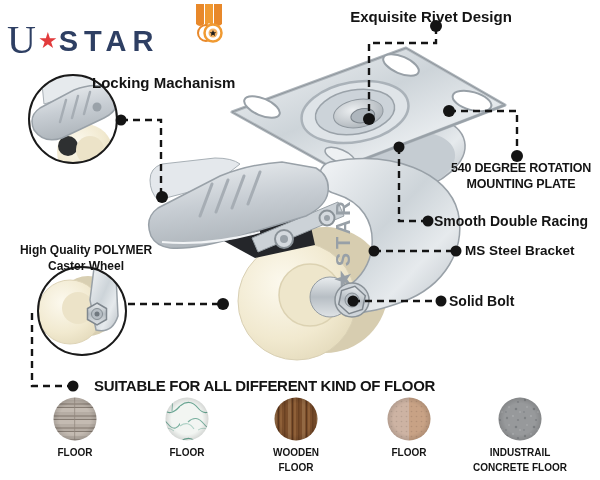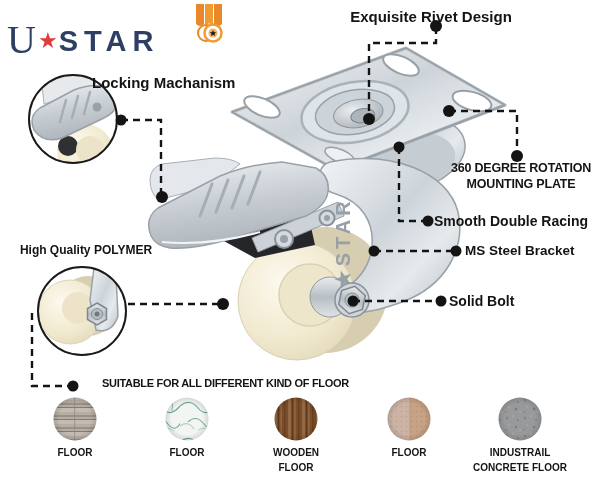--- a/index.html
+++ b/index.html
@@ -12,21 +12,21 @@
   .stage{position:absolute;left:0;top:0;width:600px;height:480px;}
   .label{position:absolute;font-weight:800;color:#141414;white-space:nowrap;}
   .label.center{text-align:center;white-space:normal;}
   #lbl-rivet{left:336px;top:8px;width:190px;font-size:15px;text-align:center;}
   #lbl-locking{left:92px;top:74px;font-size:15px;}
   #lbl-rotation{left:441px;top:161px;width:160px;font-size:12.5px;line-height:1.25;text-align:center;letter-spacing:-0.2px;}
   #lbl-racing{left:434px;top:213px;font-size:14px;}
   #lbl-bracket{left:465px;top:243px;font-size:13.5px;}
   #lbl-bolt{left:449px;top:293px;font-size:14px;}
   #lbl-wheel{left:11px;top:229px;width:150px;font-size:12px;line-height:1.3;text-align:center;margin-top:14px;}
-  #lbl-suitable{left:102px;top:377px;font-size:11px;letter-spacing:-0.3px;}
+  #lbl-suitable{left:94px;top:377px;font-size:15px;letter-spacing:-0.3px;}
   .floor-label{position:absolute;top:445px;width:130px;text-align:center;font-size:10px;line-height:1.5;font-weight:800;color:#141414;}
   #floor-0{left:10px;} #floor-1{left:122px;} #floor-2{left:231px;}
   #floor-3{left:344px;} #floor-4{left:450px;width:140px;}
   
   #logo{position:absolute;left:7px;top:22px;white-space:nowrap;}
   .logo-u{font-family:"Liberation Serif","DejaVu Serif",serif;font-size:40px;line-height:36px;color:#2e3f63;vertical-align:top;}
   .logo-star{font-size:22px;color:#e23b3c;vertical-align:top;line-height:38px;margin:0 1px 0 2px;}
   .logo-rest{font-size:29px;font-weight:700;letter-spacing:6px;color:#2e3f63;vertical-align:top;line-height:38px;}
 </style>
 </head>
@@ -261,28 +261,29 @@
   </g>
 </svg>
 
 <div id="logo">
   <span class="logo-u">U</span><span class="logo-star">★</span><span class="logo-rest">STAR</span>
 </div>
 
 <div id="lbl-rivet" class="label">Exquisite Rivet Design</div>
 <div id="lbl-locking" class="label">Locking Machanism</div>
 <div id="lbl-rotation" class="label center">
-  <div>360 DEGREE ROTATION</div>
+  <div>540 DEGREE ROTATION</div>
   <div>MOUNTING PLATE</div>
 </div>
 <div id="lbl-racing" class="label">Smooth Double Racing</div>
 <div id="lbl-bracket" class="label">MS Steel Bracket</div>
 <div id="lbl-bolt" class="label">Solid Bolt</div>
 <div id="lbl-wheel" class="label center">
   <div>High Quality POLYMER</div>
+  <div>Caster Wheel</div>
 </div>
 <div id="lbl-suitable" class="label">SUITABLE FOR ALL DIFFERENT KIND OF FLOOR</div>
 
 <div id="floor-0" class="floor-label">
   <div>FLOOR</div>
 </div>
 <div id="floor-1" class="floor-label">
   <div>FLOOR</div>
 </div>
 <div id="floor-2" class="floor-label">

